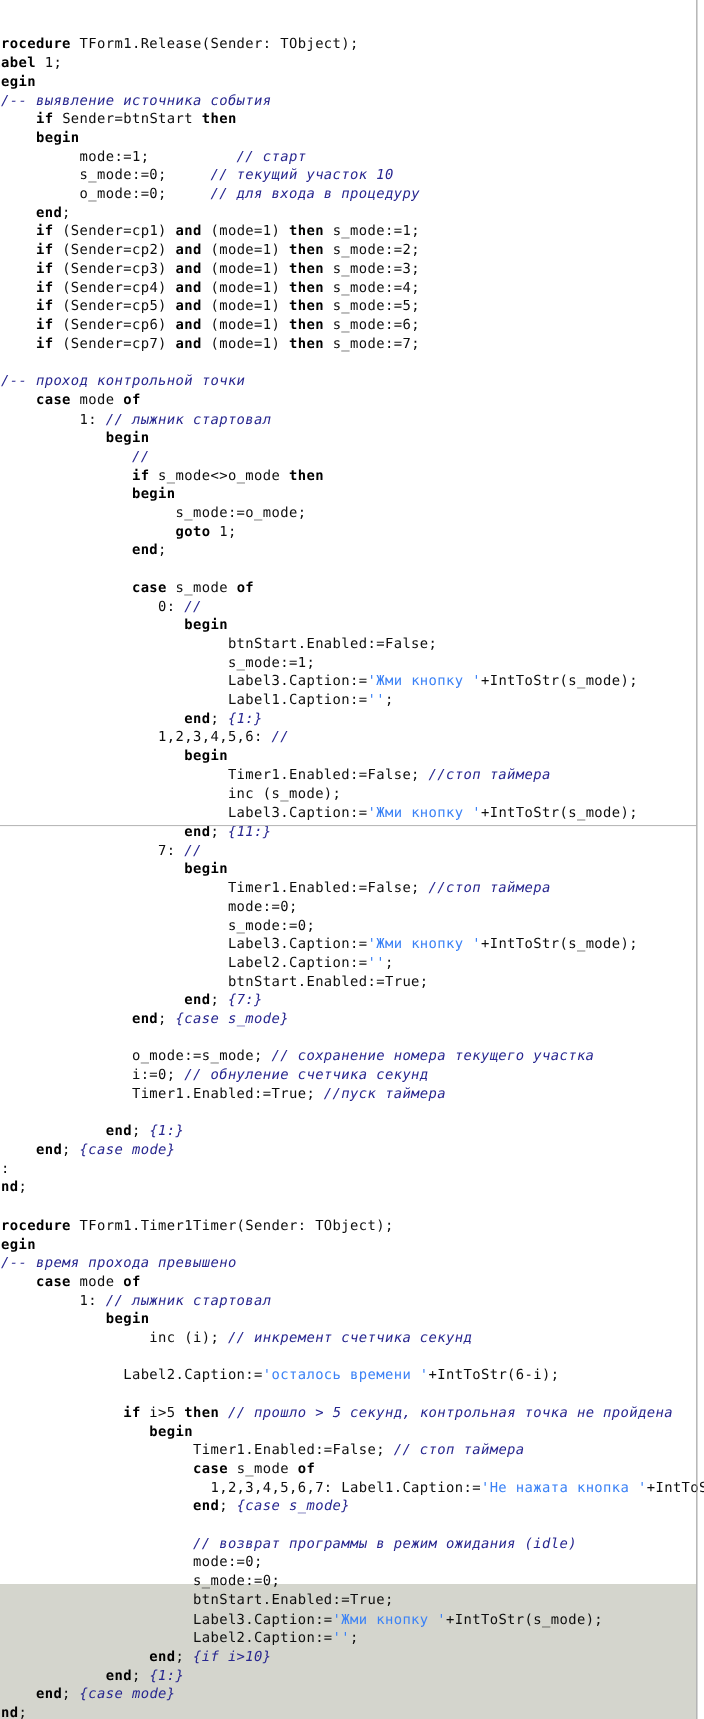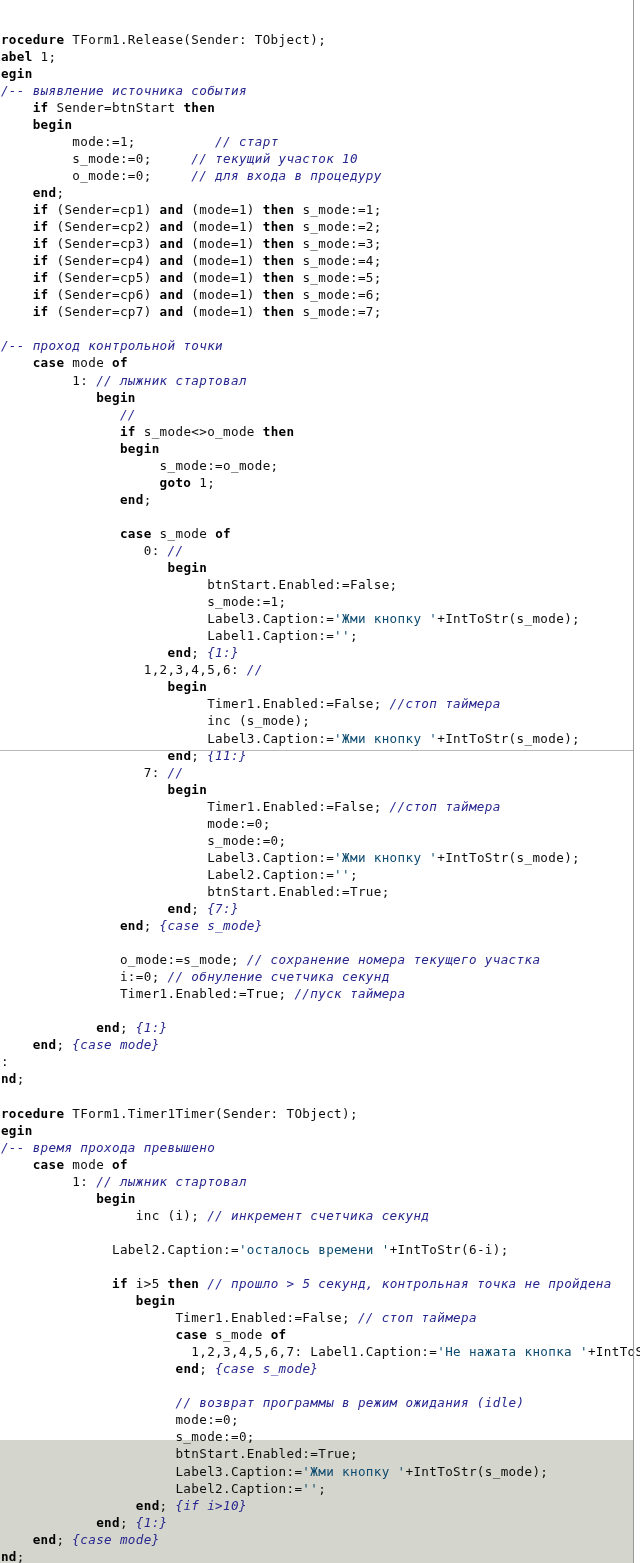--- a/index.html
+++ b/index.html
@@ -58,21 +58,21 @@
     white-space:pre;
     color:#0d0d0d;
   }
   .ln{
     white-space:pre;
     height:17.05px;
     display:block;
   }
   .kw{font-weight:bold;color:#000000;}
   .cm{color:#27268f;font-style:italic;}
-  .str{color:#0c4a6e;}
+  .str{color:#3b82f6;}
 </style>
 </head>
 <body>
 
 <div id="page">
 
   <div id="selection-block"></div>
 
   <pre id="code"><span class="ln"><span class="kw">procedure</span> TForm1.Release(Sender: TObject);</span><span class="ln"><span class="kw">Label</span> 1;</span><span class="ln"><span class="kw">begin</span></span><span class="ln"><span class="cm">//-- выявление источника события</span></span><span class="ln">     <span class="kw">if</span> Sender=btnStart <span class="kw">then</span></span><span class="ln">     <span class="kw">begin</span></span><span class="ln">          mode:=1;          <span class="cm">// старт</span></span><span class="ln">          s_mode:=0;     <span class="cm">// текущий участок 10</span></span><span class="ln">          o_mode:=0;     <span class="cm">// для входа в процедуру</span></span><span class="ln">     <span class="kw">end</span>;</span><span class="ln">     <span class="kw">if</span> (Sender=cp1) <span class="kw">and</span> (mode=1) <span class="kw">then</span> s_mode:=1;</span><span class="ln">     <span class="kw">if</span> (Sender=cp2) <span class="kw">and</span> (mode=1) <span class="kw">then</span> s_mode:=2;</span><span class="ln">     <span class="kw">if</span> (Sender=cp3) <span class="kw">and</span> (mode=1) <span class="kw">then</span> s_mode:=3;</span><span class="ln">     <span class="kw">if</span> (Sender=cp4) <span class="kw">and</span> (mode=1) <span class="kw">then</span> s_mode:=4;</span><span class="ln">     <span class="kw">if</span> (Sender=cp5) <span class="kw">and</span> (mode=1) <span class="kw">then</span> s_mode:=5;</span><span class="ln">     <span class="kw">if</span> (Sender=cp6) <span class="kw">and</span> (mode=1) <span class="kw">then</span> s_mode:=6;</span><span class="ln">     <span class="kw">if</span> (Sender=cp7) <span class="kw">and</span> (mode=1) <span class="kw">then</span> s_mode:=7;</span><span class="ln">&nbsp;</span><span class="ln"><span class="cm">//-- проход контрольной точки</span></span><span class="ln">     <span class="kw">case</span> mode <span class="kw">of</span></span><span class="ln">          1: <span class="cm">// лыжник стартовал</span></span><span class="ln">             <span class="kw">begin</span></span><span class="ln">                <span class="cm">//</span></span><span class="ln">                <span class="kw">if</span> s_mode&lt;&gt;o_mode <span class="kw">then</span></span><span class="ln">                <span class="kw">begin</span></span><span class="ln">                     s_mode:=o_mode;</span><span class="ln">                     <span class="kw">goto</span> 1;</span><span class="ln">                <span class="kw">end</span>;</span><span class="ln">&nbsp;</span><span class="ln">                <span class="kw">case</span> s_mode <span class="kw">of</span></span><span class="ln">                   0: <span class="cm">//</span></span><span class="ln">                      <span class="kw">begin</span></span><span class="ln">                           btnStart.Enabled:=False;</span><span class="ln">                           s_mode:=1;</span><span class="ln">                           Label3.Caption:=<span class="str">'Жми кнопку '</span>+IntToStr(s_mode);</span><span class="ln">                           Label1.Caption:=<span class="str">''</span>;</span><span class="ln">                      <span class="kw">end</span>; <span class="cm">{1:}</span></span><span class="ln">                   1,2,3,4,5,6: <span class="cm">//</span></span><span class="ln">                      <span class="kw">begin</span></span><span class="ln">                           Timer1.Enabled:=False; <span class="cm">//стоп таймера</span></span><span class="ln">                           inc (s_mode);</span><span class="ln">                           Label3.Caption:=<span class="str">'Жми кнопку '</span>+IntToStr(s_mode);</span><span class="ln">                      <span class="kw">end</span>; <span class="cm">{11:}</span></span><span class="ln">                   7: <span class="cm">//</span></span><span class="ln">                      <span class="kw">begin</span></span><span class="ln">                           Timer1.Enabled:=False; <span class="cm">//стоп таймера</span></span><span class="ln">                           mode:=0;</span><span class="ln">                           s_mode:=0;</span><span class="ln">                           Label3.Caption:=<span class="str">'Жми кнопку '</span>+IntToStr(s_mode);</span><span class="ln">                           Label2.Caption:=<span class="str">''</span>;</span><span class="ln">                           btnStart.Enabled:=True;</span><span class="ln">                      <span class="kw">end</span>; <span class="cm">{7:}</span></span><span class="ln">                <span class="kw">end</span>; <span class="cm">{case s_mode}</span></span><span class="ln">&nbsp;</span><span class="ln">                o_mode:=s_mode; <span class="cm">// сохранение номера текущего участка</span></span><span class="ln">                i:=0; <span class="cm">// обнуление счетчика секунд</span></span><span class="ln">                Timer1.Enabled:=True; <span class="cm">//пуск таймера</span></span><span class="ln">&nbsp;</span><span class="ln">             <span class="kw">end</span>; <span class="cm">{1:}</span></span><span class="ln">     <span class="kw">end</span>; <span class="cm">{case mode}</span></span><span class="ln">1:</span><span class="ln"><span class="kw">end</span>;</span><span class="ln">&nbsp;</span><span class="ln"><span class="kw">procedure</span> TForm1.Timer1Timer(Sender: TObject);</span><span class="ln"><span class="kw">begin</span></span><span class="ln"><span class="cm">//-- время прохода превышено</span></span><span class="ln">     <span class="kw">case</span> mode <span class="kw">of</span></span><span class="ln">          1: <span class="cm">// лыжник стартовал</span></span><span class="ln">             <span class="kw">begin</span></span><span class="ln">                  inc (i); <span class="cm">// инкремент счетчика секунд</span></span><span class="ln">&nbsp;</span><span class="ln">               Label2.Caption:=<span class="str">'осталось времени '</span>+IntToStr(6-i);</span><span class="ln">&nbsp;</span><span class="ln">               <span class="kw">if</span> i&gt;5 <span class="kw">then</span> <span class="cm">// прошло &gt; 5 секунд, контрольная точка не пройдена</span></span><span class="ln">                  <span class="kw">begin</span></span><span class="ln">                       Timer1.Enabled:=False; <span class="cm">// стоп таймера</span></span><span class="ln">                       <span class="kw">case</span> s_mode <span class="kw">of</span></span><span class="ln">                         1,2,3,4,5,6,7: Label1.Caption:=<span class="str">'Не нажата кнопка '</span>+IntToStr(s_mode);</span><span class="ln">                       <span class="kw">end</span>; <span class="cm">{case s_mode}</span></span><span class="ln">&nbsp;</span><span class="ln">                       <span class="cm">// возврат программы в режим ожидания (idle)</span></span><span class="ln">                       mode:=0;</span><span class="ln">                       s_mode:=0;</span><span class="ln">                       btnStart.Enabled:=True;</span><span class="ln">                       Label3.Caption:=<span class="str">'Жми кнопку '</span>+IntToStr(s_mode);</span><span class="ln">                       Label2.Caption:=<span class="str">''</span>;</span><span class="ln">                  <span class="kw">end</span>; <span class="cm">{if i&gt;10}</span></span><span class="ln">             <span class="kw">end</span>; <span class="cm">{1:}</span></span><span class="ln">     <span class="kw">end</span>; <span class="cm">{case mode}</span></span><span class="ln"><span class="kw">end</span>;</span></pre>
 

